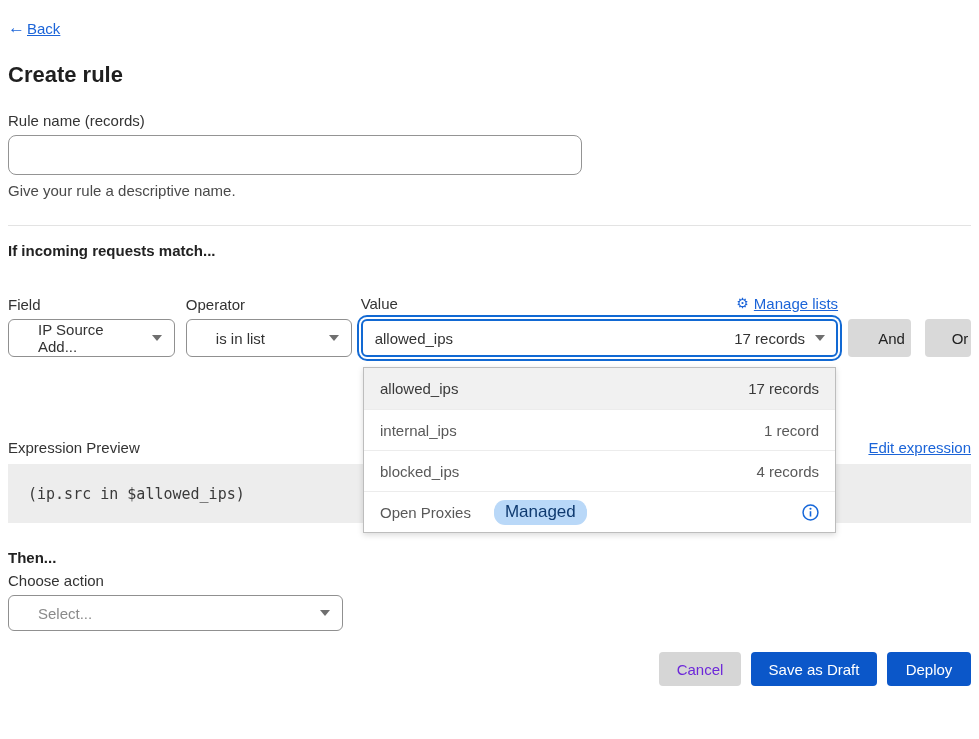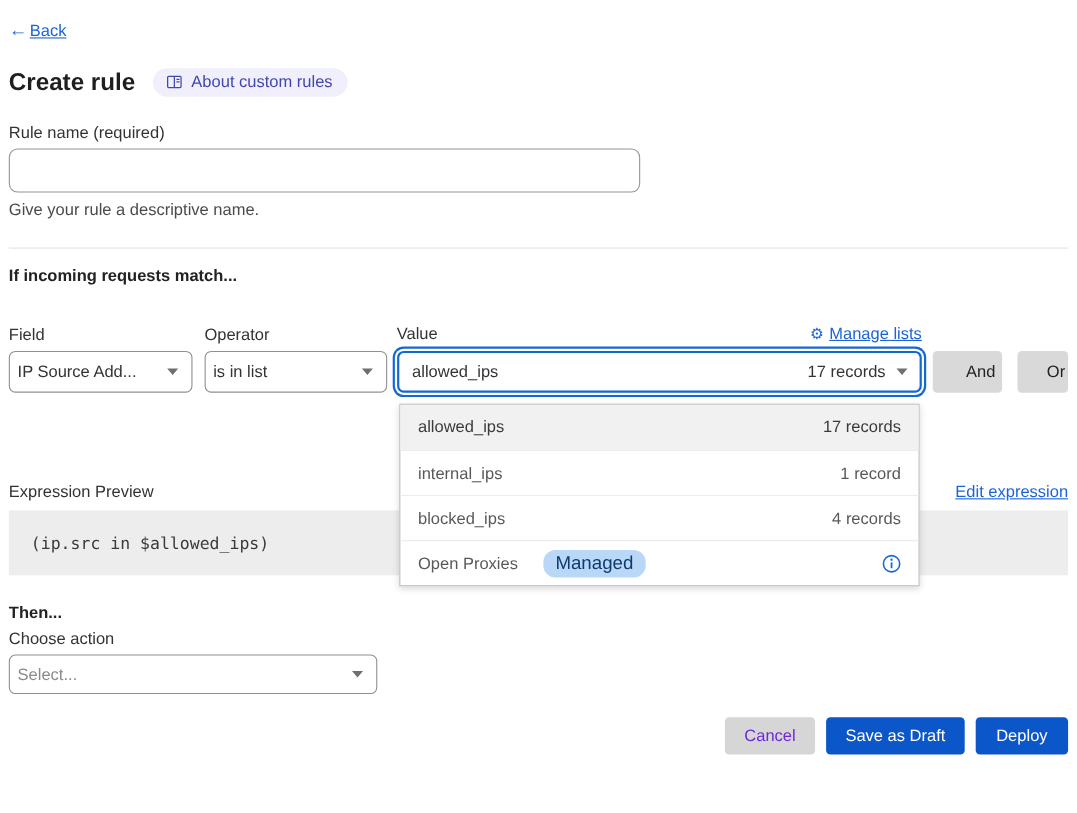--- a/index.html
+++ b/index.html
@@ -32,21 +32,21 @@
   
   .cond-grid { display:flex; margin-top:18px; align-items:flex-end; }
   .cond-col-field { width:167px; }
   .cond-col-operator { width:166px; margin-left:11px; }
   .cond-col-value { width:478px; margin-left:9px; }
   .value-label-row { display:flex; justify-content:space-between; align-items:center; margin-bottom:6px; height:20px;margin-top:16px; }
   .manage-lists { display:inline-flex; align-items:center; gap:5px; font-size:15px; }
   .gear { font-size:14px; color:#1b64d8; text-decoration:none; }
 
   .select { height:38px; border:1px solid #909090; border-radius:6px; display:flex; align-items:center;
-    justify-content:space-between; padding:0 12px 0 7px; font-size:15px; color:#333; cursor:pointer; background:#fff; }
+    justify-content:space-between; padding:0 12px 0 29px; font-size:15px; color:#333; cursor:pointer; background:#fff; }
   .chevron { width:0; height:0; border-left:5px solid transparent; border-right:5px solid transparent;
     border-top:6px solid #6f6f6f; margin-left:10px; flex:none; }
   .select-focused { border:2px solid #1269d3; box-shadow:0 0 0 2px #fff, 0 0 0 4px #1269d3; padding:0 11px 0 12px; }
   .value-right { display:flex; align-items:center; color:#333; }
 
   .btn { border:none; border-radius:4px; font-size:15px; font-family:inherit; cursor:pointer; }
   .btn-gray { background:#d9d9d9; color:#222;padding-left:24px; }
   .btn-and { width:63px; height:38px; margin-left:10px; }
   .btn-or { width:46px; height:38px; margin-left:14px; }
 
@@ -85,34 +85,23 @@
 
 <div class="page">
 
   <div class="back-row">
     <span class="back-arrow">←</span>
     <a class="link">Back</a>
   </div>
 
   <div class="header-row">
     <h1 class="page-title">Create rule</h1>
-    <span class="about-badge">
-      <span>
-        <svg width="15" height="15" viewBox="0 0 16 16" fill="none" stroke="#4147ad" stroke-width="1.2">
-          <rect x="1.5" y="2.5" width="13" height="11" rx="1"></rect>
-          <line x1="8" y1="2.5" x2="8" y2="13.5"></line>
-          <line x1="10" y1="5.5" x2="13" y2="5.5"></line>
-          <line x1="10" y1="8" x2="13" y2="8"></line>
-        </svg>
-      </span>
-      <span>About custom rules</span>
-    </span>
   </div>
 
-  <div class="field-label">Rule name (required)</div>
+  <div class="field-label">Rule name (records)</div>
   <input class="text-input" type="text" value="" style="">
   <div class="helper-text">Give your rule a descriptive name.</div>
 
   <hr class="divider">
 
   <h2 class="section-heading match-heading">If incoming requests match...</h2>
 
   <div class="cond-grid">
     <div class="cond-col-field">
       <div class="field-label">Field</div>

